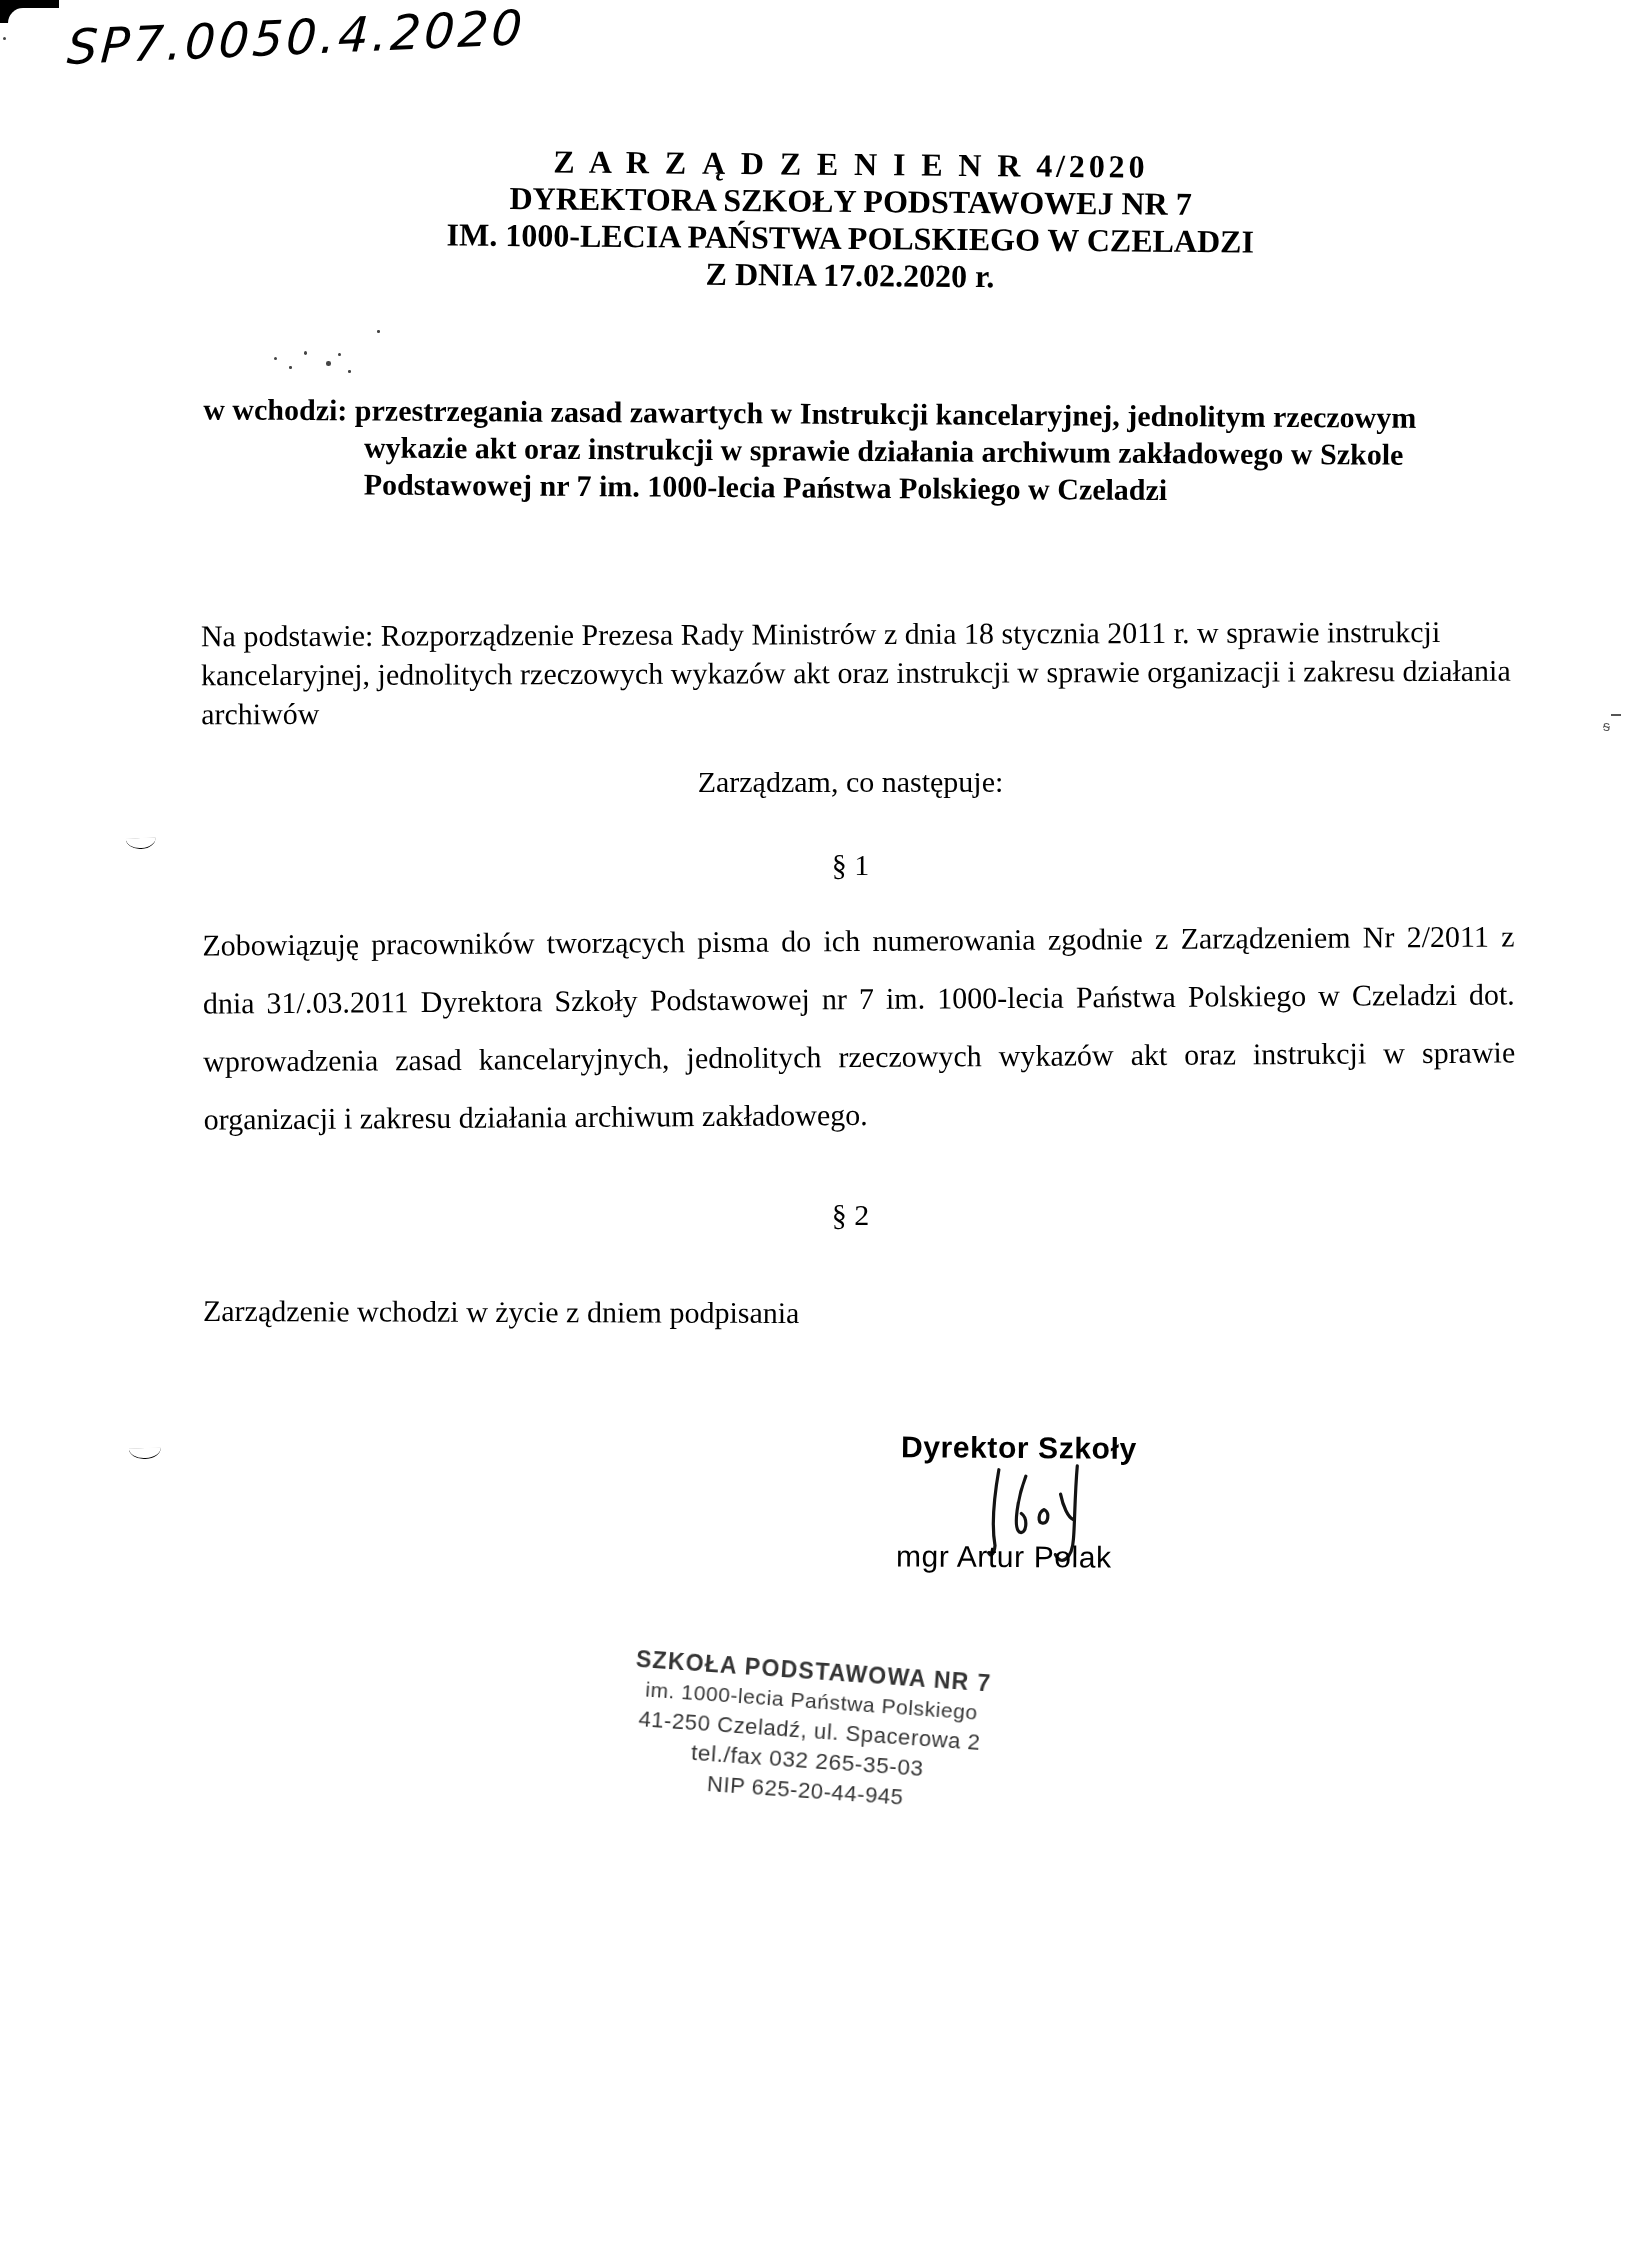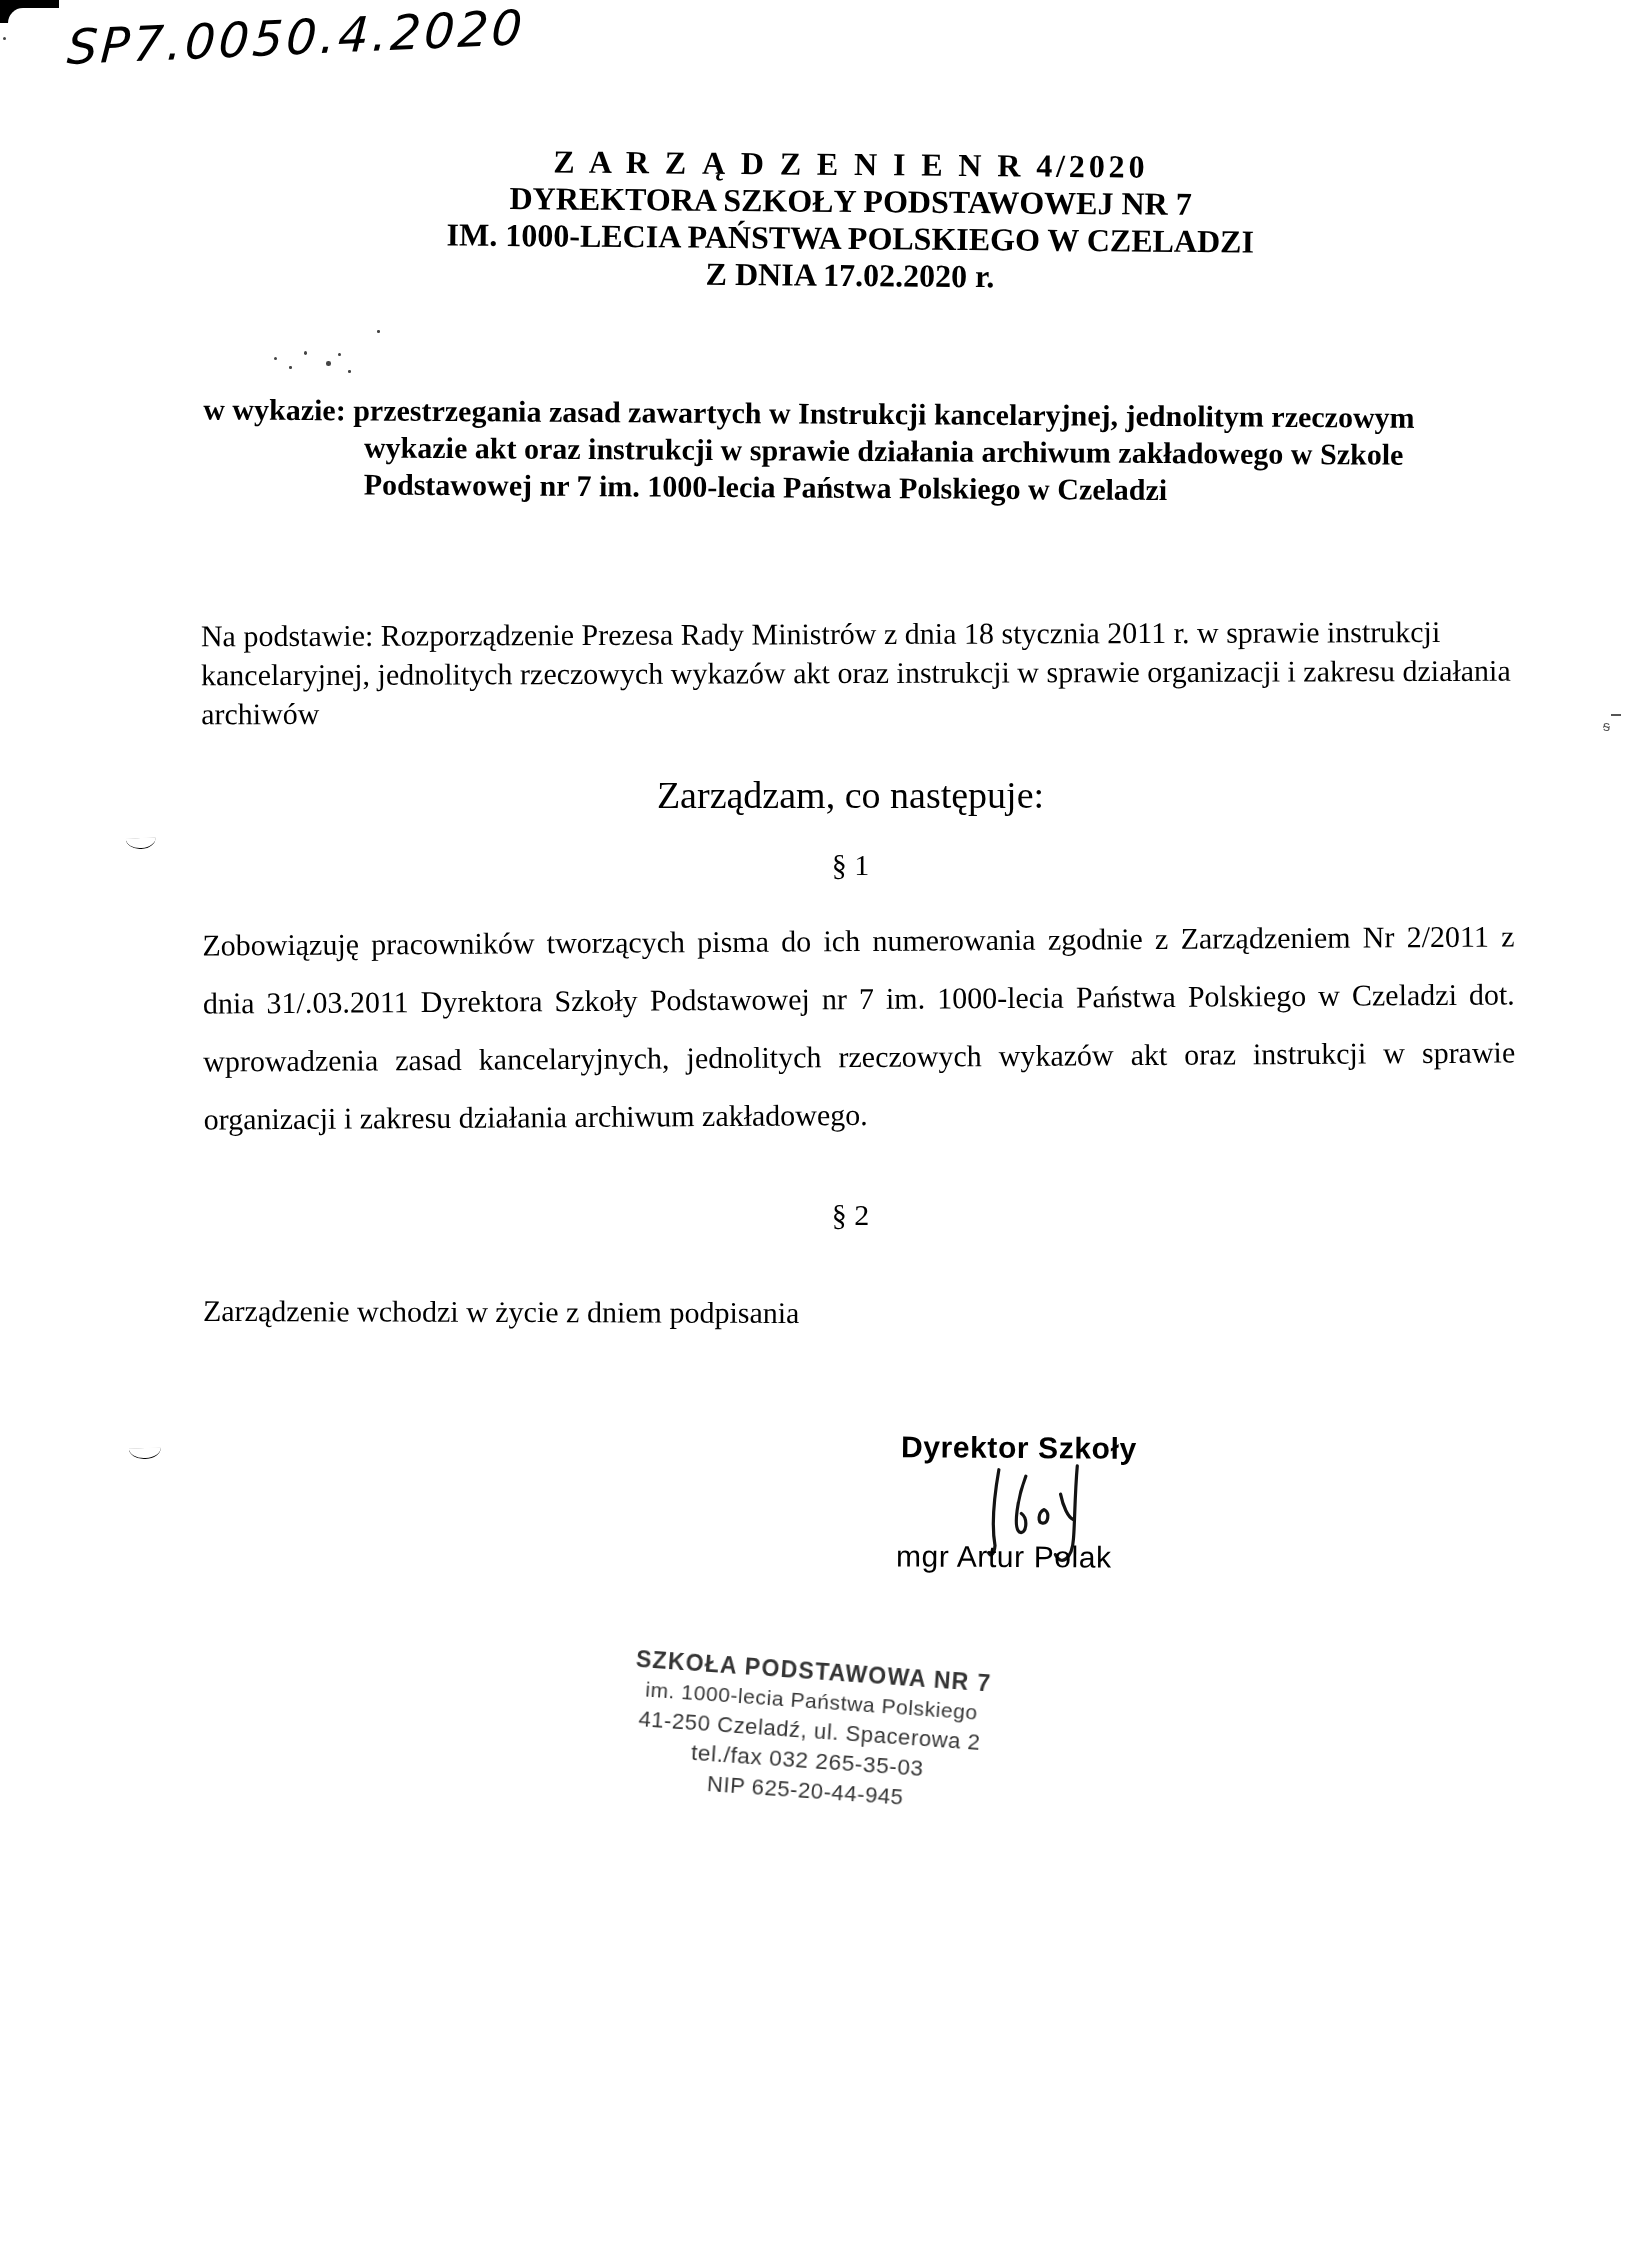--- a/index.html
+++ b/index.html
@@ -57,21 +57,21 @@
 
   
   .legal-basis {
     position: absolute; left: 201px; top: 584px; width: 1328px;
     font-size: 30px; line-height: 39px;
     transform: rotate(-0.2deg);
   }
 
   .order-intro {
     position: absolute; left: 193px; top: 735px; width: 1315px;
-    text-align: center; font-size: 38px;
+    text-align: center; font-size: 30px;
   }
 
   .sec-num { position: absolute; left: 193px; width: 1315px; text-align: center; font-size: 30px; }
   .sec1-num { top: 818px; }
   .sec2-num { top: 1168px; }
 
   .sec1-body {
     position: absolute; left: 203px; top: 882px; width: 1312px;
     font-size: 30px; line-height: 58px; text-align: justify;
     transform: rotate(-0.4deg);
@@ -134,21 +134,21 @@
   <div class="speck" style="left:348px; top:370px; width:2.6px; height:2.6px;"></div>
   <div class="speck" style="left:377px; top:330px; width:2.6px; height:2.6px;"></div>
 
   <div class="title-block">
     <div class="t1">Z A R Z Ą D Z E N I E N R 4/2020</div>
     <div class="t2">DYREKTORA SZKOŁY PODSTAWOWEJ NR 7</div>
     <div class="t3">IM. 1000-LECIA PAŃSTWA POLSKIEGO W CZELADZI</div>
     <div class="t4">Z DNIA 17.02.2020 r.</div>
   </div>
 
-  <p class="subject"><span>w wykazie:</span> <span>przestrzegania zasad zawartych w Instrukcji kancelaryjnej, jednolitym rzeczowym wykazie akt oraz instrukcji w sprawie działania archiwum zakładowego w Szkole Podstawowej nr 7 im. 1000-lecia Państwa Polskiego w Czeladzi</span></p>
+  <p class="subject"><span>w wchodzi:</span> <span>przestrzegania zasad zawartych w Instrukcji kancelaryjnej, jednolitym rzeczowym wykazie akt oraz instrukcji w sprawie działania archiwum zakładowego w Szkole Podstawowej nr 7 im. 1000-lecia Państwa Polskiego w Czeladzi</span></p>
 
   <p class="legal-basis">Na podstawie: Rozporządzenie Prezesa Rady Ministrów z dnia 18 stycznia 2011 r. w sprawie instrukcji kancelaryjnej, jednolitych rzeczowych wykazów akt oraz instrukcji w sprawie organizacji i zakresu działania archiwów</p>
 
   <div class="margin-dash" style="left:1611px; top:714px;"></div>
   <div class="margin-squiggle" style="left:1603px; top:718px;">ᵴ</div>
 
   <p class="order-intro">Zarządzam, co następuje:</p>
 
   <div class="tilde" style="left:126px; top:838px; transform:rotate(-3deg);"></div>
 

